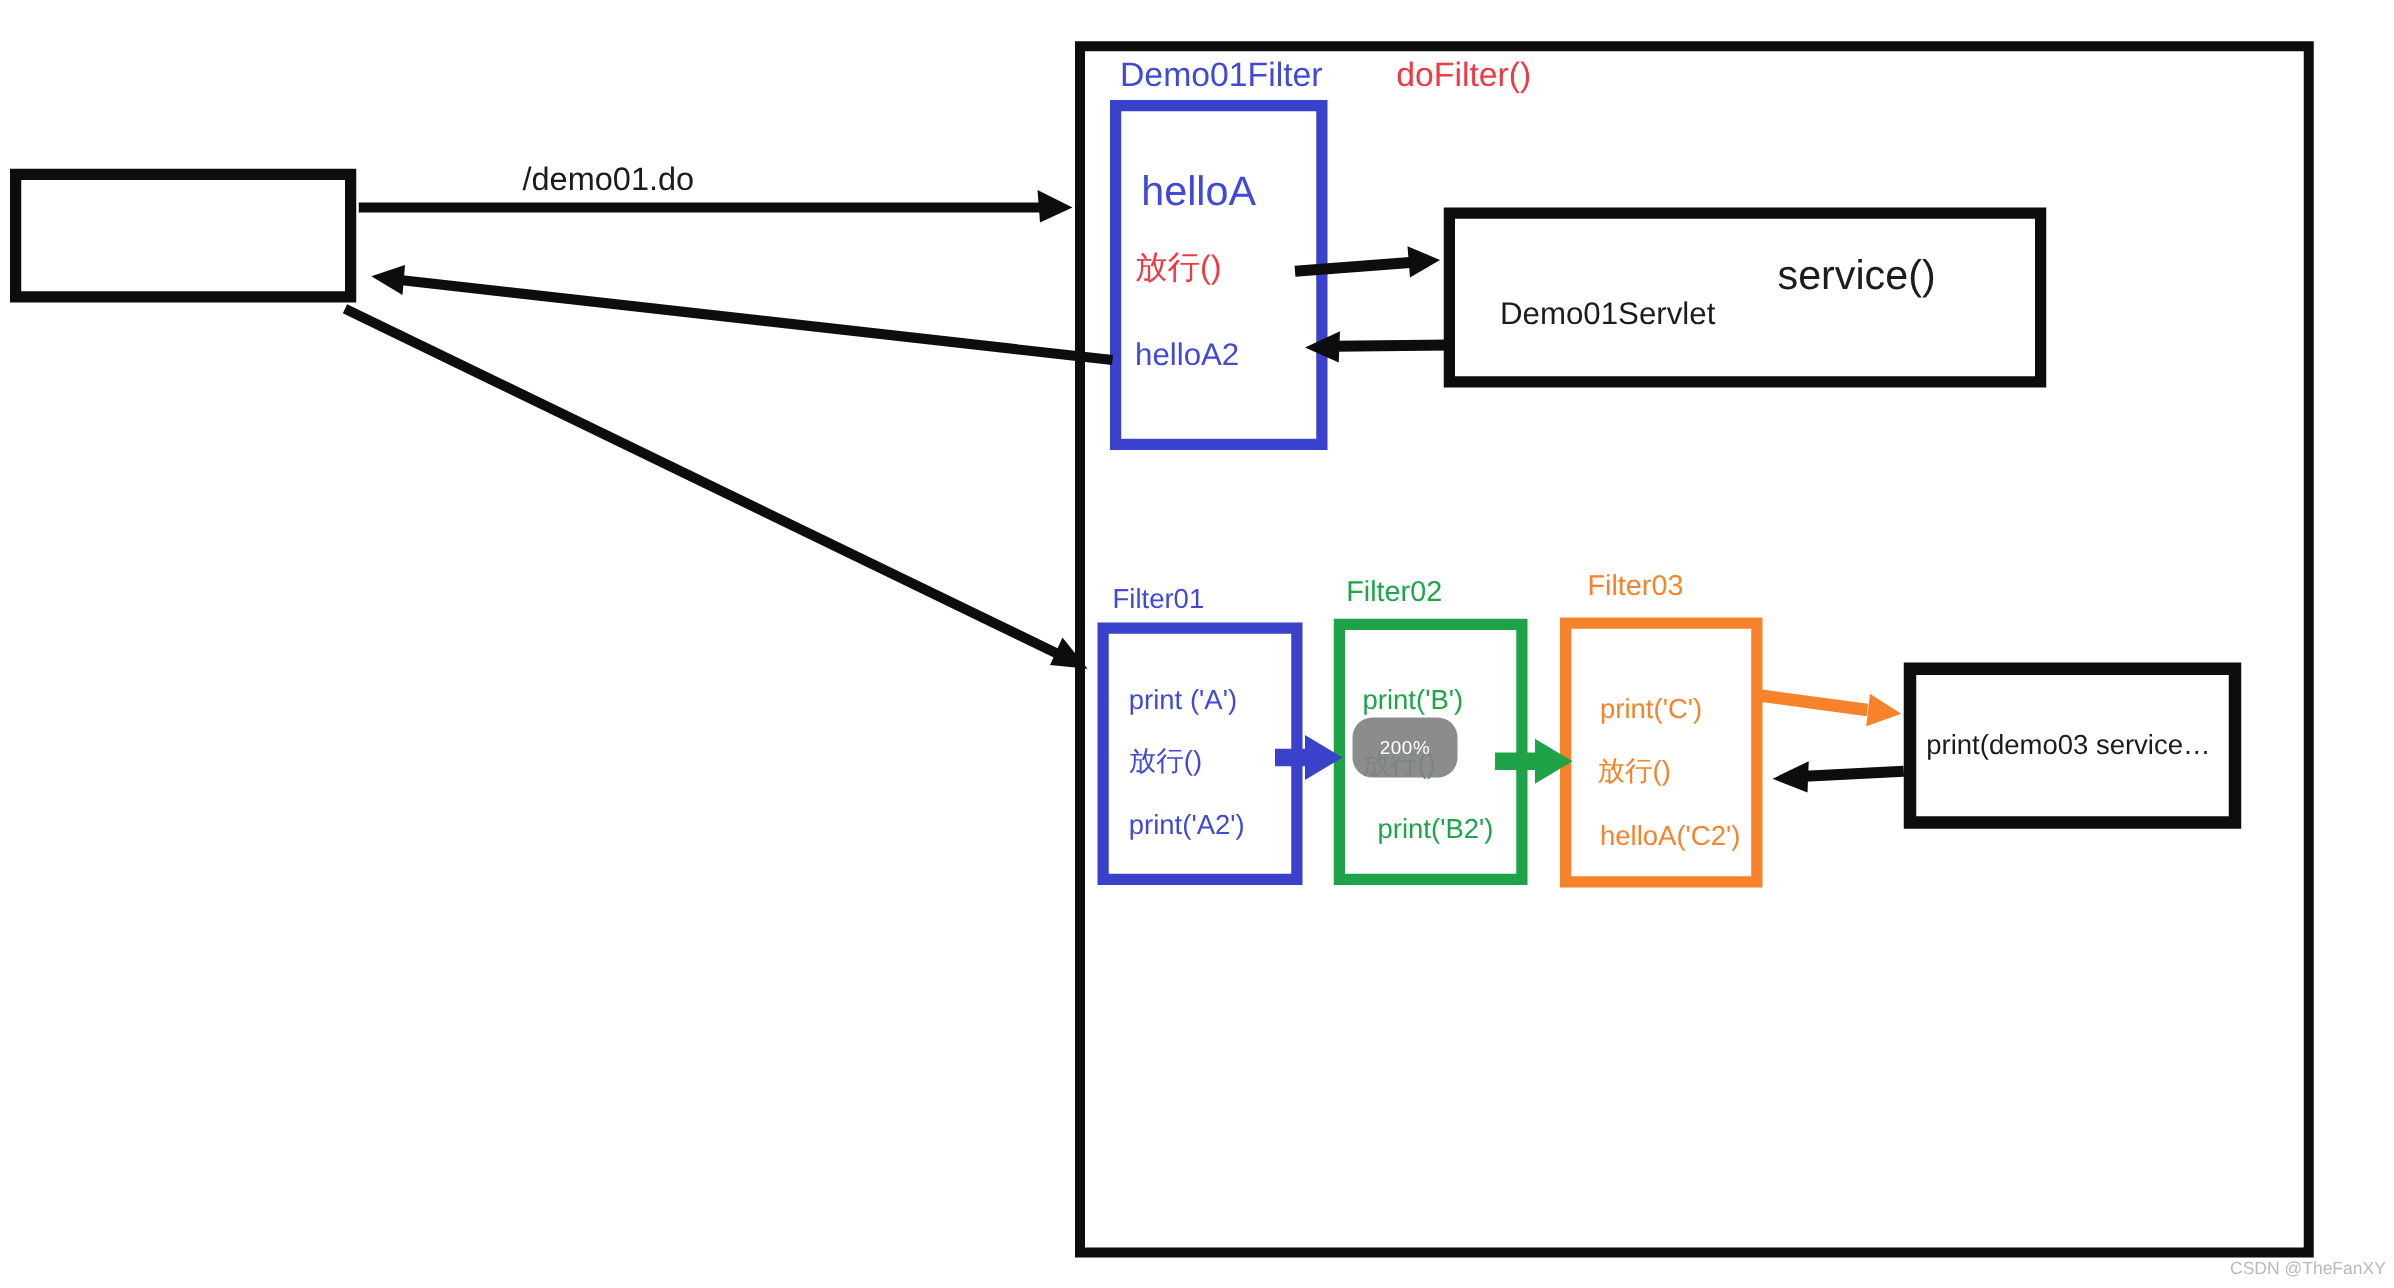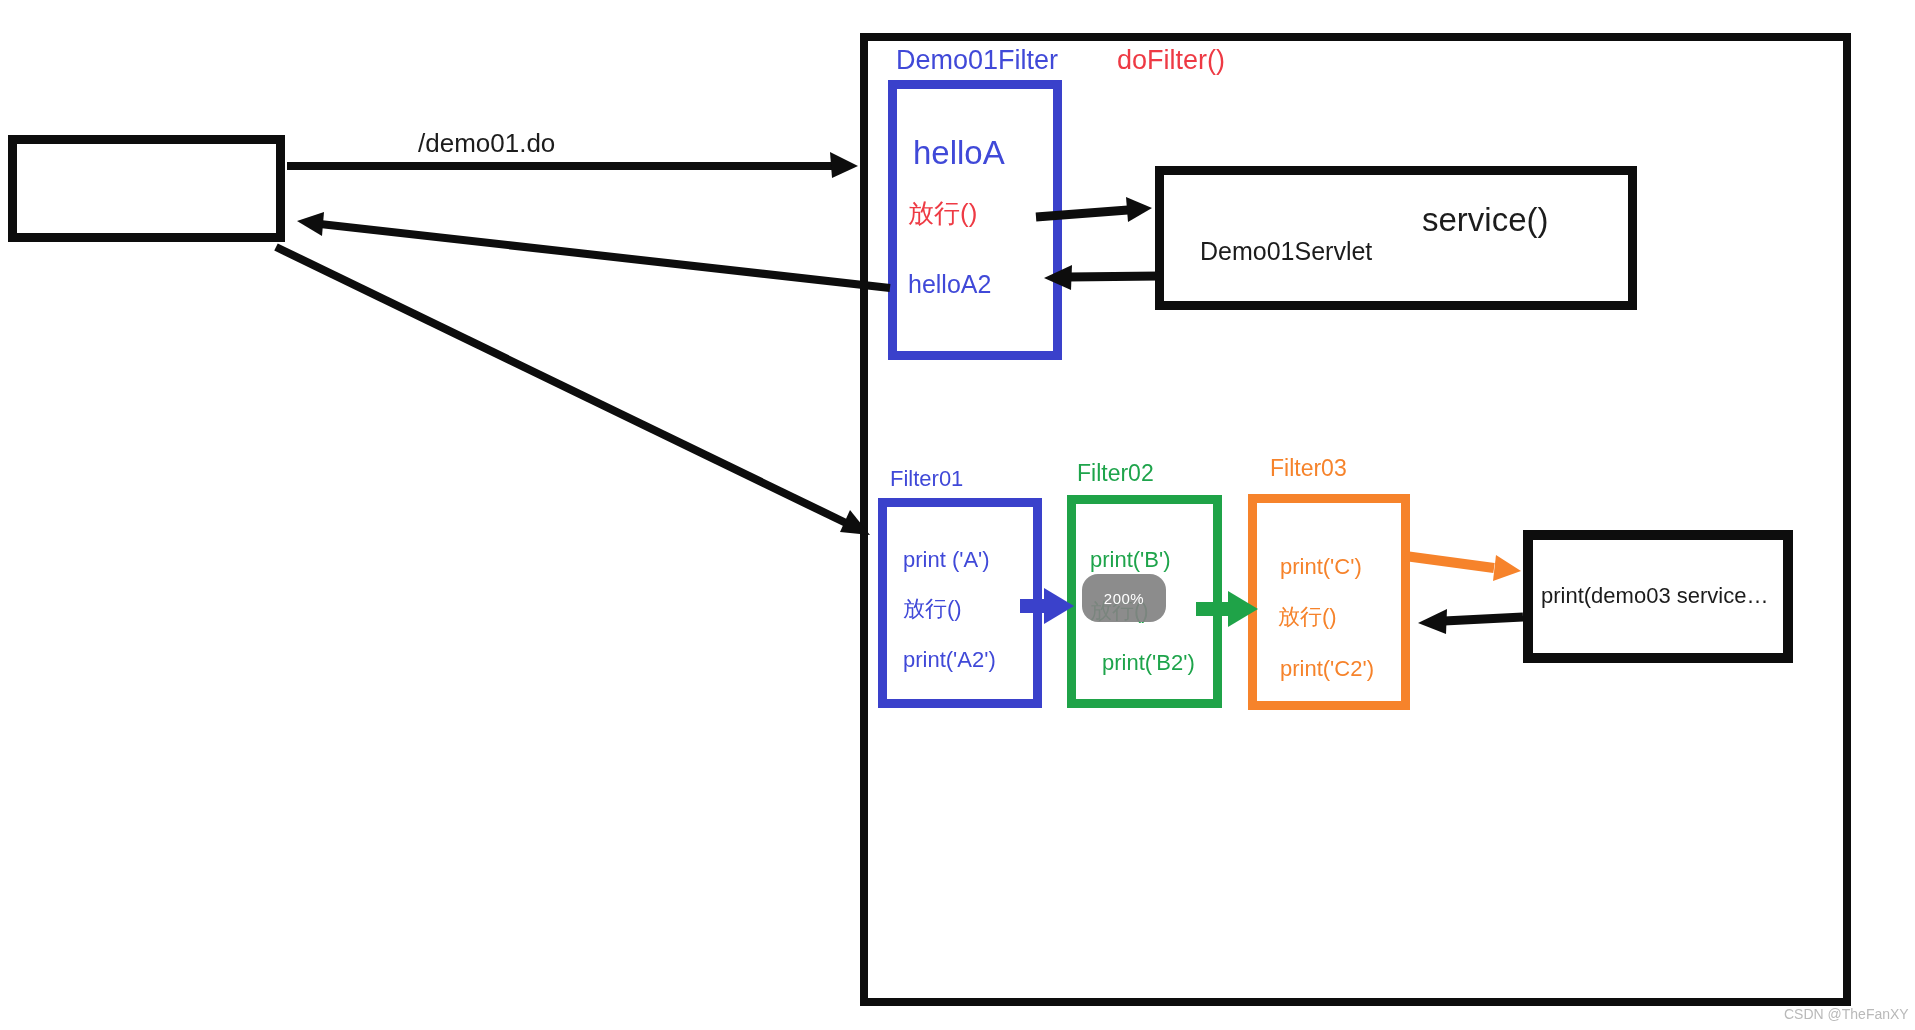--- a/index.html
+++ b/index.html
@@ -65,21 +65,21 @@
   <div class="txt green fline" style="left:1090px;top:549px;">print('B')</div>
   <div class="txt green fline" style="left:1090px;top:600px;">放行()</div>
   <div class="txt green fline" style="left:1090px;top:652px;margin-left:12px;">print('B2')</div>
 
   <div class="zoom-badge">200%</div>
 
   <div class="txt orange flabel" style="left:1270px;top:457px;font-size:23px;">Filter03</div>
   <div class="box border-orange" style="left:1248px;top:494px;width:162px;height:216px;"></div>
   <div class="txt orange fline" style="left:1280px;top:556px;">print('C')</div>
   <div class="txt orange fline" style="left:1278px;top:606px;">放行()</div>
-  <div class="txt orange fline" style="left:1280px;top:658px;">print('C2')</div>
+  <div class="txt orange fline" style="left:1280px;top:658px;">helloA('C2')</div>
 
   <div class="box" style="left:1523px;top:530px;width:270px;height:133px;border:10px solid #0d0d0d;"></div>
   <div class="txt dark" style="left:1541px;top:585px;font-size:22px;z-index:5;">print(demo03 service…</div>
 
   <div class="watermark">CSDN @TheFanXY</div>
 
   <svg class="overlay" width="1915" height="1030" viewBox="0 0 1915 1030">
 
     <line x1="287" y1="166" x2="834" y2="166" stroke="#0d0d0d" stroke-width="8"></line>
     <polygon points="858,166 830,152 832,178" fill="#0d0d0d"></polygon>

